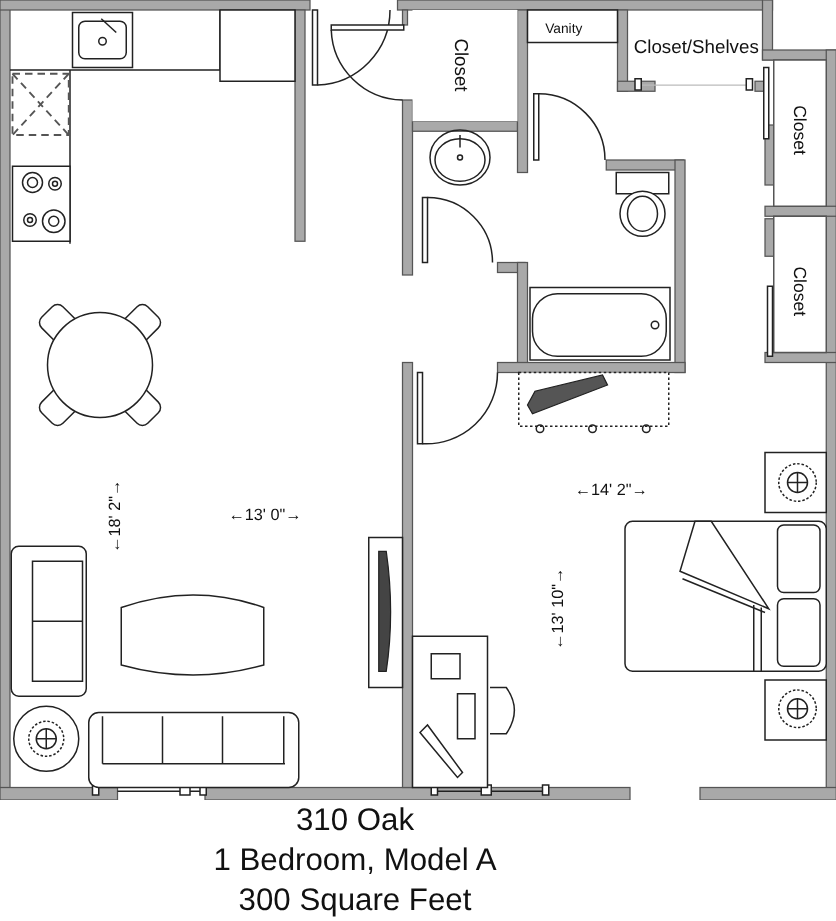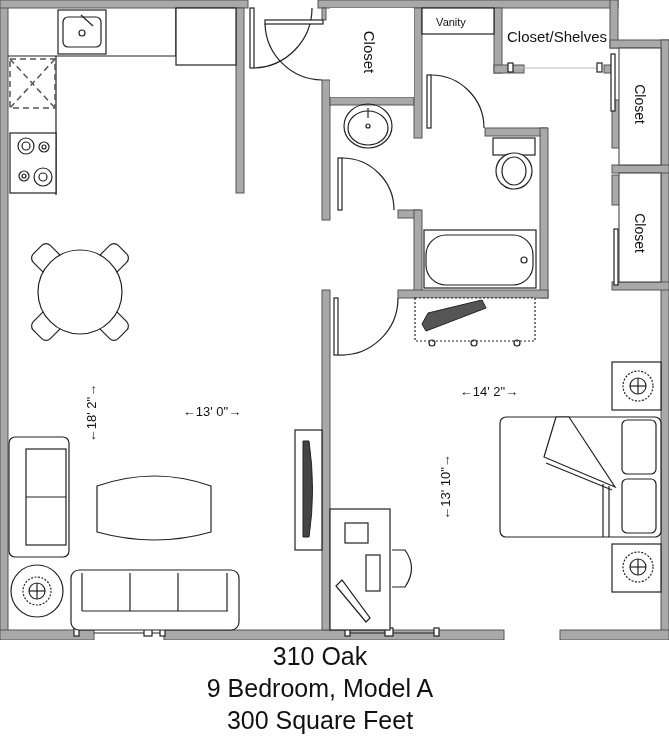--- a/index.html
+++ b/index.html
@@ -4,21 +4,21 @@
 <style>
   html, body { margin:0; padding:0; background:#ffffff; }
   body { width:669px; height:737px; position:relative; overflow:hidden; font-family:"Liberation Sans", sans-serif; }
   #plan { position:absolute; left:0; top:0; width:669px; height:640px; }
   .wall { fill:#a9a9a9; stroke:#555; stroke-width:1; }
   .ln { fill:none; stroke:#222; stroke-width:1.2; }
   .lnw { fill:#fff; stroke:#222; stroke-width:1.2; }
   .thin { fill:none; stroke:#bbb; stroke-width:1; }
   .dash { fill:none; stroke:#555; stroke-width:1.5; stroke-dasharray:6 4; }
   .lbl { font-family:"Liberation Sans", sans-serif; fill:#111; }
-  .caption { position:absolute; left:0; width:568px; text-align:center; font-size:25px; color:#111; line-height:30px;padding-left:36px; }
+  .caption { position:absolute; left:0; width:568px; text-align:center; font-size:25px; color:#111; line-height:30px; }
 </style>
 </head>
 <body>
 
 <svg id="plan" viewBox="0 0 669 640" xmlns="http://www.w3.org/2000/svg">
 
   <g>
     <rect class="wall" x="0" y="0" width="8" height="640"></rect>
     <rect class="wall" x="0" y="0" width="248" height="8"></rect>
     <rect class="wall" x="318" y="0" width="300" height="8"></rect>
@@ -240,14 +240,14 @@
     <path class="ln" d="M392 550 L405 550 Q418 568 405 587 L392 587"></path>
   </g>
 
   <text class="lbl" font-size="13" transform="translate(96 413) rotate(-90)" text-anchor="middle">←18' 2"→</text>
   <text class="lbl" font-size="13" x="212" y="416" text-anchor="middle">←13' 0"→</text>
   <text class="lbl" font-size="13" x="489" y="396" text-anchor="middle">←14' 2"→</text>
   <text class="lbl" font-size="13" transform="translate(450 487) rotate(-90)" text-anchor="middle">←13' 10"→</text>
 </svg>
 
 <div class="caption" style="top:641px">310 Oak</div>
-<div class="caption" style="top:673px">9 Bedroom, Model A</div>
+<div class="caption" style="top:673px">1 Bedroom, Model A</div>
 <div class="caption" style="top:705px">300 Square Feet</div>
 
 </body></html>

